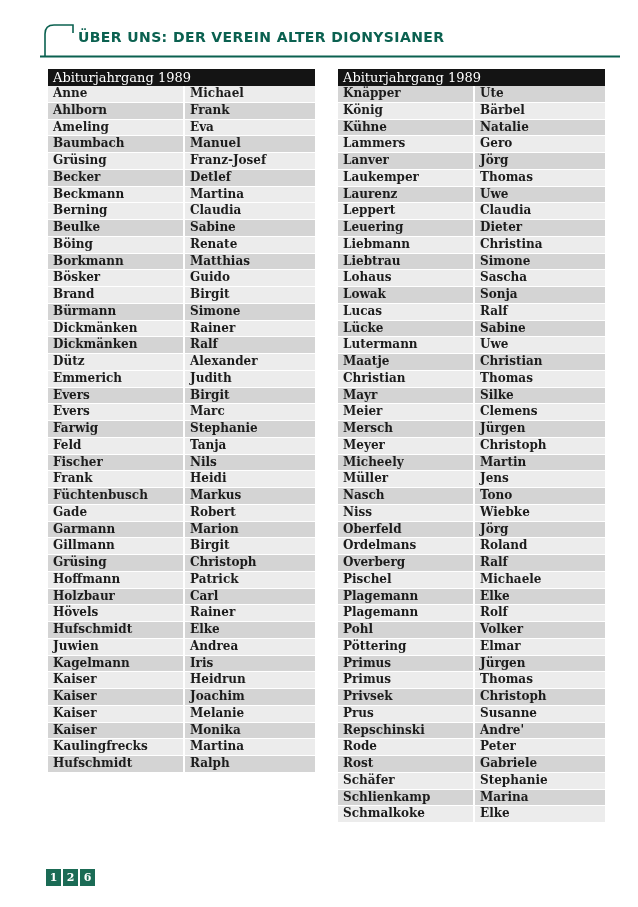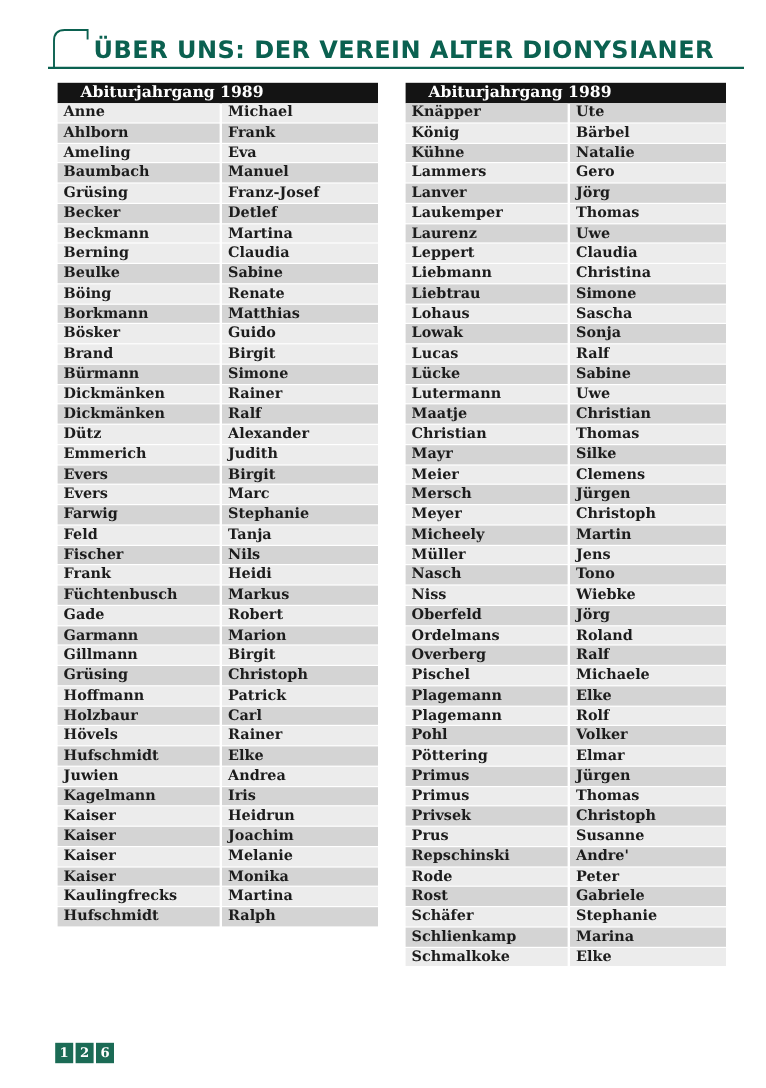--- a/index.html
+++ b/index.html
@@ -9,32 +9,32 @@
     font-family:"DejaVu Serif", serif;
     position:relative;
     overflow:hidden;
   }
   
   .page-header{position:absolute;left:0;top:0;width:638px;height:60px;}
   .ornament{position:absolute;left:40px;top:20px;}
   .page-title{
     position:absolute;left:78px;top:29px;
     font-family:"DejaVu Sans","Liberation Sans",sans-serif;
-    font-weight:bold;font-size:20px;letter-spacing:0.4px;
+    font-weight:bold;font-size:14px;letter-spacing:0.4px;
     color:#0b6150;white-space:nowrap;
   }
   
   .roster{position:absolute;top:69px;width:267px;}
   .roster.left{left:48px;}
   .roster.right{left:338px;}
   .roster-title{
     background:#141414;color:#ffffff;
-    font-weight:bold;font-size:13px;
+    font-weight:normal;font-size:13px;
     height:17px;line-height:17px;
-    padding-left:19px;
+    padding-left:5px;
   }
   .row{
     display:flex;height:15.75px;margin-bottom:1px;
   }
   .row .cell{
     font-weight:bold;font-size:12px;line-height:15.9px;
     color:#1c1c1c;padding-left:5px;
     white-space:nowrap;overflow:hidden;
   }
   .row .surname{width:130px;margin-right:2px;}
@@ -259,20 +259,24 @@
         <div class="cell firstname">Thomas</div>
       </div>
       <div class="row dark">
         <div class="cell surname">Laurenz</div>
         <div class="cell firstname">Uwe</div>
       </div>
       <div class="row light">
         <div class="cell surname">Leppert</div>
         <div class="cell firstname">Claudia</div>
       </div>
+      <div class="row dark">
+        <div class="cell surname">Leuering</div>
+        <div class="cell firstname">Dieter</div>
+      </div>
       <div class="row light">
         <div class="cell surname">Liebmann</div>
         <div class="cell firstname">Christina</div>
       </div>
       <div class="row dark">
         <div class="cell surname">Liebtrau</div>
         <div class="cell firstname">Simone</div>
       </div>
       <div class="row light">
         <div class="cell surname">Lohaus</div>

